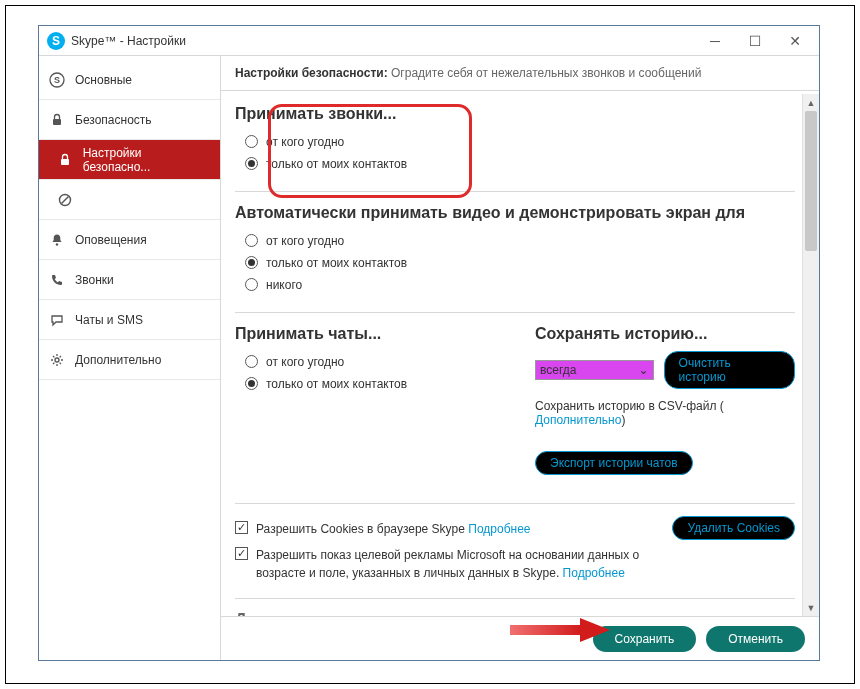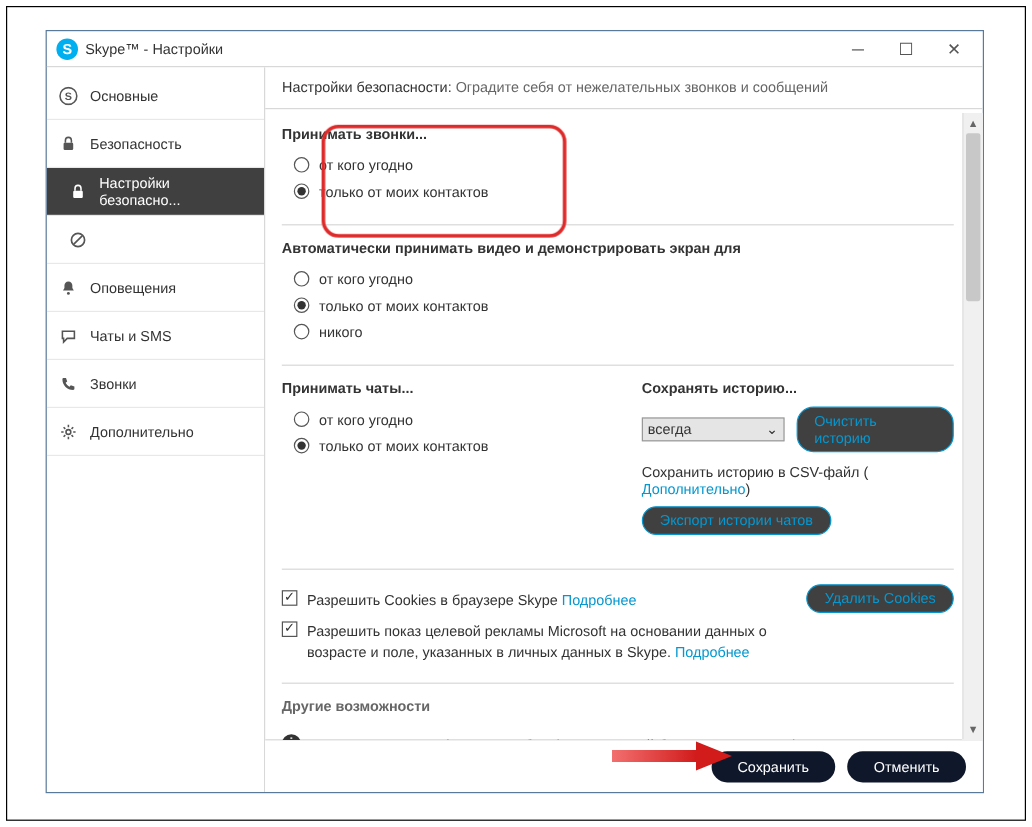--- a/index.html
+++ b/index.html
@@ -6,46 +6,46 @@
 body{background:#fff;width:860px;height:689px;position:relative;overflow:hidden}
 .outer{position:absolute;left:5px;top:5px;width:850px;height:679px;border:1px solid #000}
 .window{position:absolute;left:38px;top:25px;width:782px;height:636px;background:#fff;border:1px solid #5a7a9a;display:flex;flex-direction:column}
 .titlebar{height:30px;display:flex;align-items:center;padding:0 4px 0 8px;border-bottom:1px solid #d8d8d8}
 .skype-logo{width:18px;height:18px;border-radius:50%;background:#00aff0;color:#fff;font-size:12px;font-weight:bold;display:flex;align-items:center;justify-content:center;margin-right:6px}
 .title{font-size:12px;color:#333;flex:1}
 .winbtn{width:40px;height:28px;display:flex;align-items:center;justify-content:center;font-size:14px;font-family:Arial;color:#555;cursor:pointer}
 .body{flex:1;display:flex;overflow:hidden}
 .sidebar{width:182px;border-right:1px solid #d8d8d8;padding-top:4px}
 .nav{height:40px;display:flex;align-items:center;padding:0 10px;font-size:12px;color:#333;border-bottom:1px solid #e8e8e8;cursor:pointer;gap:10px}
-.nav.sel{background:#404040;color:#fff}
+.nav.sel{background:#b91c1c;color:#fff}
 .nav .ico{width:16px;height:16px;display:flex;align-items:center;justify-content:center}
 .nav.sub{padding-left:18px}
 .content{flex:1;display:flex;flex-direction:column;position:relative}
 .hdr{padding:10px 14px;font-size:12px;color:#666;border-bottom:1px solid #d8d8d8}
-.hdr b{color:#333;font-weight:400}
+.hdr b{color:#333;font-weight:700}
 .main{flex:1;padding:14px 24px 14px 14px;font-size:12px;color:#333;overflow-y:auto;position:relative}
 .scrollbar{position:absolute;right:0;top:38px;bottom:44px;width:17px;background:#f0f0f0;border-left:1px solid #e0e0e0}
 .scrollbar .arrow{height:17px;display:flex;align-items:center;justify-content:center;font-size:9px;color:#666;cursor:pointer}
 .scrollbar .thumb{position:absolute;left:2px;right:2px;top:17px;height:140px;background:#c8c8c8;border-radius:2px}
 .grp{margin-bottom:16px}
-.grp-title{font-weight:600;margin-bottom:8px;font-size:12px}
+.grp-title{font-weight:600;margin-bottom:8px;font-size:16px}
 .radio{display:flex;gap:8px;padding:4px 0 4px 10px;cursor:pointer}
 .rb{width:13px;height:13px;border:1px solid #555;border-radius:50%;display:flex;align-items:center;justify-content:center;flex-shrink:0}
 .rb.on::after{content:"";width:7px;height:7px;background:#333;border-radius:50%}
 .cb{width:13px;height:13px;border:1px solid #555;display:flex;align-items:center;justify-content:center;color:#333;font-size:11px;flex-shrink:0;margin-top:1px}
 .cb.on::after{content:"✓"}
 .checkline{display:flex;gap:8px;padding:4px 0;align-items:flex-start;line-height:1.5}
 .link{color:#0597cf;cursor:pointer}
-.pill-btn{display:inline-block;border:1px solid #0597cf;color:#0597cf;border-radius:14px;padding:4px 14px;font-size:12px;cursor:pointer;background:#404040}
-.sel-box{border:1px solid #999;padding:2px 4px;width:120px;display:flex;justify-content:space-between;align-items:center;font-size:12px;cursor:pointer;background:#e5e5e5}
+.pill-btn{display:inline-block;border:1px solid #0597cf;color:#0597cf;border-radius:14px;padding:4px 14px;font-size:12px;cursor:pointer;background:#000000}
+.sel-box{border:1px solid #999;padding:2px 4px;width:120px;display:flex;justify-content:space-between;align-items:center;font-size:12px;cursor:pointer;background:#d946ef}
 .two-col{display:flex;gap:40px}
 .col{flex:1}
 hr.sep{border:none;border-top:1px solid #d8d8d8;margin:12px 0}
 .footer{height:44px;border-top:1px solid #d8d8d8;display:flex;justify-content:flex-end;align-items:center;gap:10px;padding:0 14px;background:#fff}
-.btn-primary{background:#0f172a;color:#fff;border:none;border-radius:16px;padding:6px 22px;font-size:12px;cursor:pointer}
+.btn-primary{background:#0f766e;color:#fff;border:none;border-radius:16px;padding:6px 22px;font-size:12px;cursor:pointer}
 .hl{position:absolute;border:3px solid #de2a2a;border-radius:14px;pointer-events:none}
 .arrow-annot{position:absolute;pointer-events:none}
 .info-ico{width:16px;height:16px;border-radius:50%;background:#333;color:#fff;font-size:11px;font-weight:bold;display:flex;align-items:center;justify-content:center;margin-right:8px;flex-shrink:0}
 .moreinfo{display:flex;align-items:flex-start;padding:6px 0;line-height:1.5}
 </style>
 </head>
 <body>
 
 <div class="outer"></div>
 
@@ -100,32 +100,32 @@
             <svg width="14" height="14" viewBox="0 0 14 14">
               <path d="M7 1.5c2 0 3.3 1.5 3.3 3.5v2l1.2 2H2.5l1.2-2V5c0-2 1.3-3.5 3.3-3.5z" fill="#555"></path>
               <circle cx="7" cy="11.5" r="1.2" fill="#555"></circle>
             </svg>
           </span>
         <span>Оповещения</span>
       </div>
       <div class="nav">
         <span class="ico">
             <svg width="14" height="14" viewBox="0 0 14 14">
+              <path d="M3 2l2 0 1 3-1.3 1c.7 1.5 1.8 2.6 3.3 3.3l1-1.3 3 1 0 2c0 .5-.5 1-1 1C6 12 2 8 2 3c0-.5.5-1 1-1z" fill="#555"></path>
+            </svg>
+          </span>
+        <span>Звонки</span>
+      </div>
+      <div class="nav">
+        <span class="ico">
+            <svg width="14" height="14" viewBox="0 0 14 14">
               <path d="M2 3h10v6H6l-3 3V9H2z" fill="none" stroke="#555" stroke-width="1.3"></path>
             </svg>
           </span>
         <span>Чаты и SMS</span>
-      </div>
-      <div class="nav">
-        <span class="ico">
-            <svg width="14" height="14" viewBox="0 0 14 14">
-              <path d="M3 2l2 0 1 3-1.3 1c.7 1.5 1.8 2.6 3.3 3.3l1-1.3 3 1 0 2c0 .5-.5 1-1 1C6 12 2 8 2 3c0-.5.5-1 1-1z" fill="#555"></path>
-            </svg>
-          </span>
-        <span>Звонки</span>
       </div>
       <div class="nav">
         <span class="ico">
             <svg width="14" height="14" viewBox="0 0 14 14">
               <circle cx="7" cy="7" r="2" fill="none" stroke="#555" stroke-width="1.3"></circle>
               <path d="M7 1v2M7 11v2M1 7h2M11 7h2M3 3l1.4 1.4M9.6 9.6L11 11M11 3L9.6 4.4M4.4 9.6L3 11" stroke="#555" stroke-width="1.3"></path>
             </svg>
           </span>
         <span>Дополнительно</span>
       </div>
@@ -184,21 +184,21 @@
           </div>
           <div class="col grp">
             <div class="grp-title">Сохранять историю...</div>
             <div style="display:flex;gap:10px;align-items:center;margin-bottom:10px">
               <div class="sel-box">
                   <span>всегда</span>
                   <span>⌄</span>
                 </div>
               <span class="pill-btn">Очистить историю</span>
             </div>
-            <div style="margin-bottom:7px">
+            <div style="margin-bottom:24px">
               <span>Сохранить историю в CSV-файл (</span> <span class="link">Дополнительно</span><span>)</span>
             </div>
             <span class="pill-btn">Экспорт истории чатов</span>
           </div>
         </div>
 
         <hr class="sep">
 
         <div style="display:flex;align-items:flex-start;gap:20px">
           <div style="flex:1">

